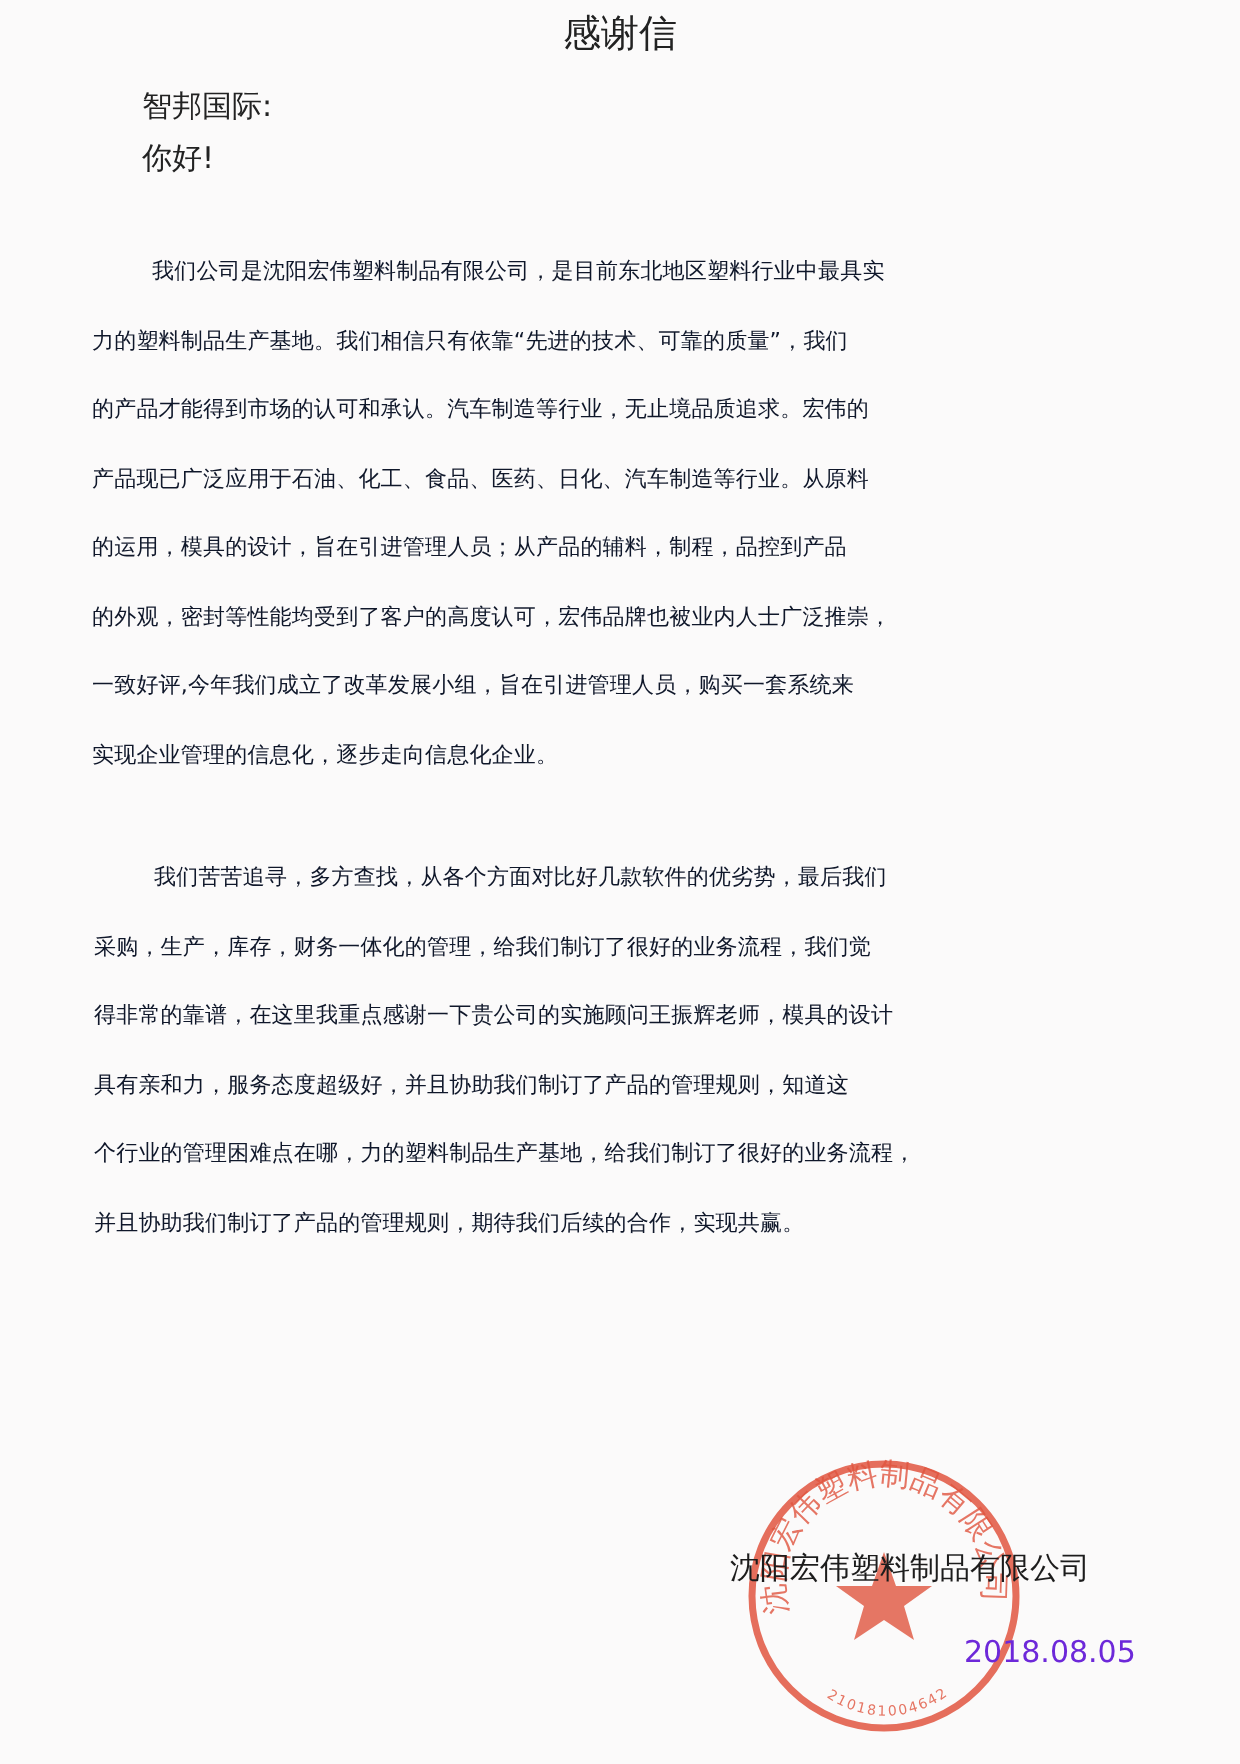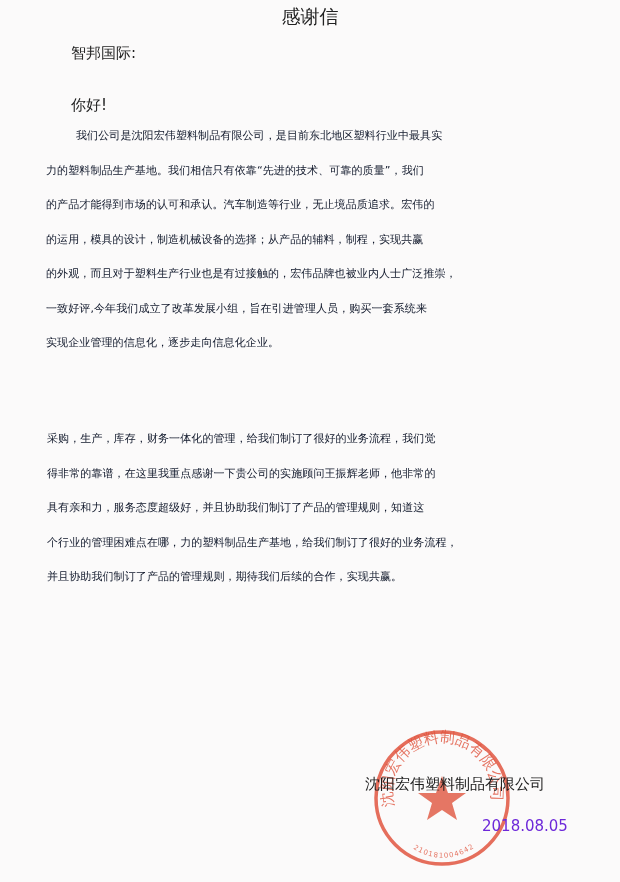--- a/index.html
+++ b/index.html
@@ -32,35 +32,37 @@
       position: absolute; left: 482px; top: 817px; font-size: 15px; color: #6d28d9;
     }
   </style>
 </head>
 <body>
 
 <div class="page">
   <div class="title">感谢信</div>
 
   <div class="salutation" style="top:44px">智邦国际:</div>
-  <div class="salutation" style="top:96px">你好!</div>
+  <div class="salutation" style="top:70px">你好!</div>
 
   <div class="para" style="top:119px; left:46px;">
     <div class="line indent">我们公司是沈阳宏伟塑料制品有限公司，是目前东北地区塑料行业中最具实</div>
     <div class="line">力的塑料制品生产基地。我们相信只有依靠“先进的技术、可靠的质量”，我们</div>
     <div class="line">的产品才能得到市场的认可和承认。汽车制造等行业，无止境品质追求。宏伟的</div>
-    <div class="line">的运用，模具的设计，制造机械设备的选择；从产品的辅料，制程，实现共赢</div>
-    <div class="line">的外观，而且对于塑料生产行业也是有过接触的，宏伟品牌也被业内人士广泛推崇，</div>
+    <div class="line">产品现已广泛应用于石油、化工、食品、医药、日化、汽车制造等行业。从原料</div>
+    <div class="line">的运用，模具的设计，旨在引进管理人员；从产品的辅料，制程，品控到产品</div>
+    <div class="line">的外观，密封等性能均受到了客户的高度认可，宏伟品牌也被业内人士广泛推崇，</div>
     <div class="line">一致好评,今年我们成立了改革发展小组，旨在引进管理人员，购买一套系统来</div>
     <div class="line">实现企业管理的信息化，逐步走向信息化企业。</div>
   </div>
 
   <div class="para" style="top:422px; left:47px;">
+    <div class="line indent">我们苦苦追寻，多方查找，从各个方面对比好几款软件的优劣势，最后我们</div>
     <div class="line">采购，生产，库存，财务一体化的管理，给我们制订了很好的业务流程，我们觉</div>
-    <div class="line">得非常的靠谱，在这里我重点感谢一下贵公司的实施顾问王振辉老师，他非常的</div>
+    <div class="line">得非常的靠谱，在这里我重点感谢一下贵公司的实施顾问王振辉老师，模具的设计</div>
     <div class="line">具有亲和力，服务态度超级好，并且协助我们制订了产品的管理规则，知道这</div>
     <div class="line">个行业的管理困难点在哪，力的塑料制品生产基地，给我们制订了很好的业务流程，</div>
     <div class="line">并且协助我们制订了产品的管理规则，期待我们后续的合作，实现共赢。</div>
   </div>
 
   <svg class="stamp" viewBox="0 0 140 140">
     <defs>
       <path id="arcTop" d="M 22 78 A 50 50 0 1 1 118 78" fill="none"></path>
       <path id="arcBottom" d="M 38 118 A 52 52 0 0 0 104 118" fill="none"></path>
     </defs>

